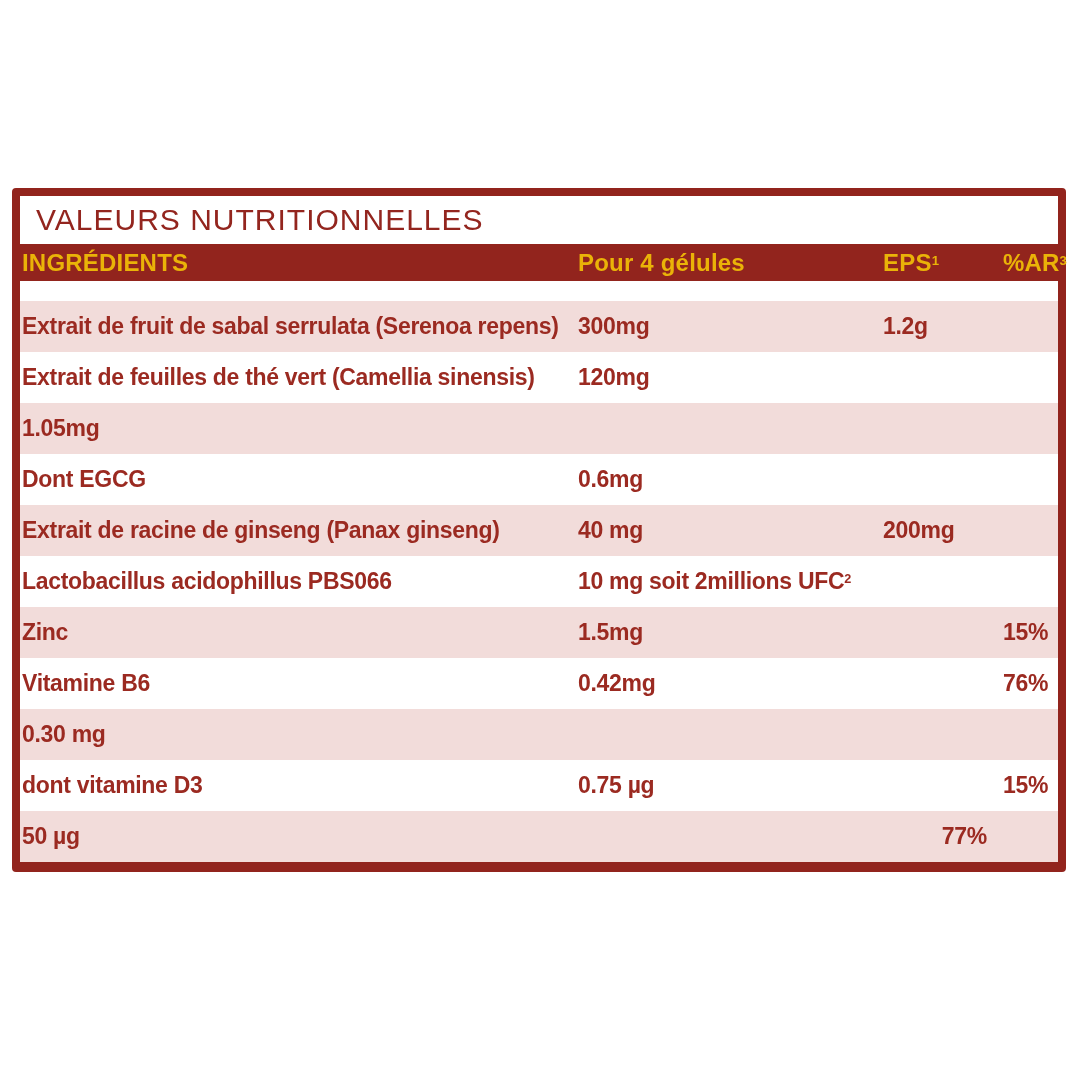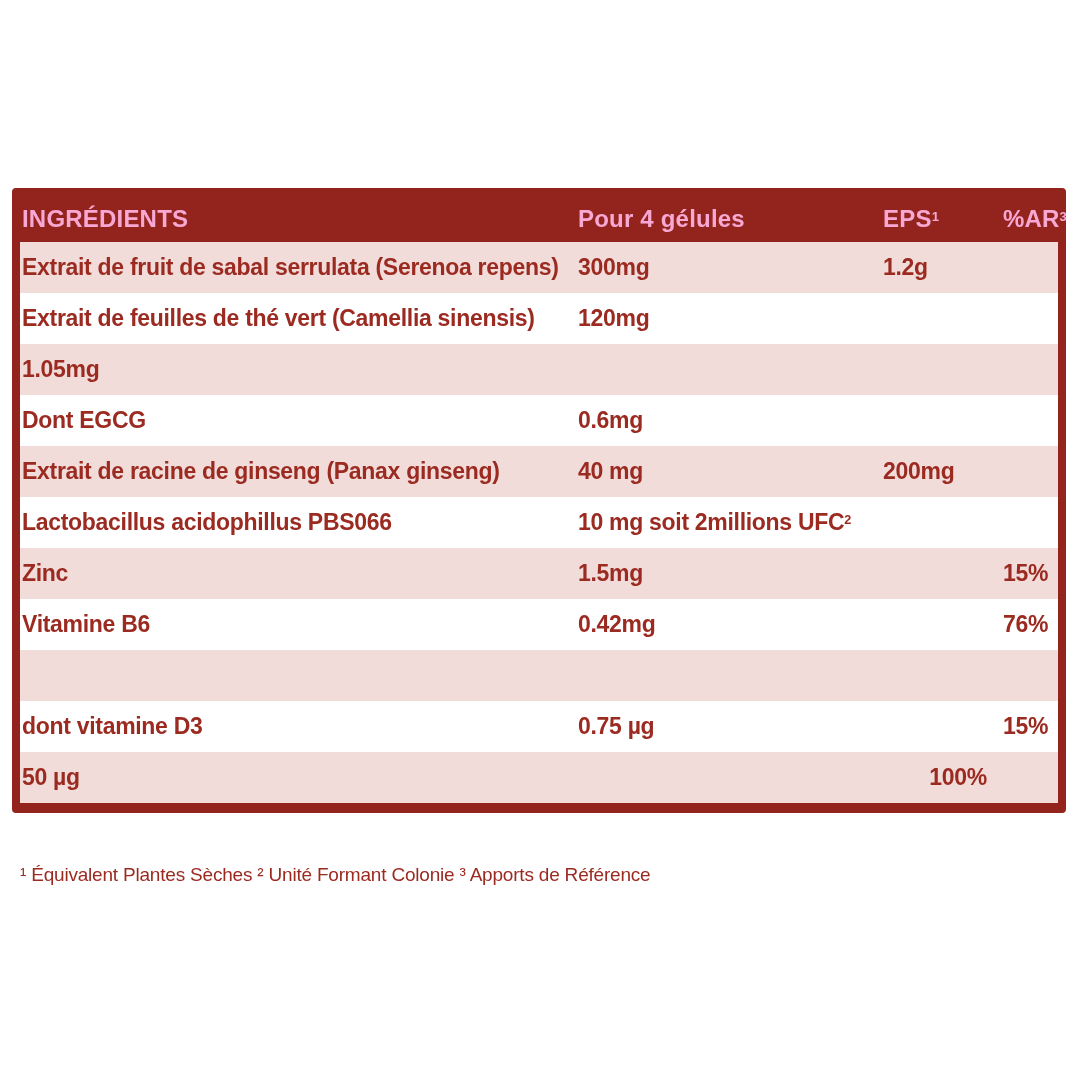--- a/index.html
+++ b/index.html
@@ -40,31 +40,32 @@
     letter-spacing: 1px;
     color: #93251e;
   }
   .grid {
     display: grid;
     grid-template-columns: 556px 305px 120px 1fr;
     align-items: center;
     padding-left: 2px;
   }
   .header-row {
-    height: 46px;
+    height: 37px;
     background: #92241d;
-    color: #f9a8d4;
+    color: #eab308;
     font-weight: 700;
     font-size: 24px;
     letter-spacing: 0.2px;
   }
   .rows {
     display: flex;
     flex-direction: column;
     height: 561px;
+    margin-top: 20px;
   }
   .row {
     flex: 1;
     font-weight: 700;
     font-size: 23px;
     letter-spacing: -0.3px;
   }
   .row:nth-child(odd) {
     background: #f2dcda;
   }
@@ -92,20 +93,23 @@
     color: #9b2a21;
   }
 </style>
 </head>
 <body>
 
 <div class="canvas">
 
   <div class="table">
 
+    <div class="title-row">
+      <span>VALEURS NUTRITIONNELLES</span>
+    </div>
 
     <div class="header-row grid">
       <span class="c1">INGRÉDIENTS</span>
       <span class="c2">Pour 4 gélules</span>
       <span class="c3"><span>EPS</span><sup>1</sup></span>
       <span class="c4"><span>%AR</span><sup>3</sup></span>
     </div>
 
     <div class="rows">
 
@@ -157,35 +161,35 @@
       </div>
 
       <div class="row grid">
         <span class="c1">Vitamine B6</span>
         <span class="c2">0.42mg</span>
         <span class="c3"></span>
         <span class="c4">76%</span>
       </div>
 
       <div class="row grid">
+        <span class="c2">0.30 mg</span>
         <span class="c3"></span>
         <span class="c4"></span>
       </div>
 
       <div class="row grid">
         <span class="c1">dont vitamine D3</span>
         <span class="c2">0.75 µg</span>
         <span class="c3"></span>
         <span class="c4">15%</span>
       </div>
 
       <div class="row grid">
         <span class="c2">50 µg</span>
         <span class="c3"></span>
-        <span class="c4">100%</span>
+        <span class="c4">77%</span>
       </div>
 
     </div>
   </div>
 
-  <div class="footnote">¹ Équivalent Plantes Sèches ² Unité Formant Colonie ³ Apports de Référence</div>
 
 </div>
 
 </body></html>

